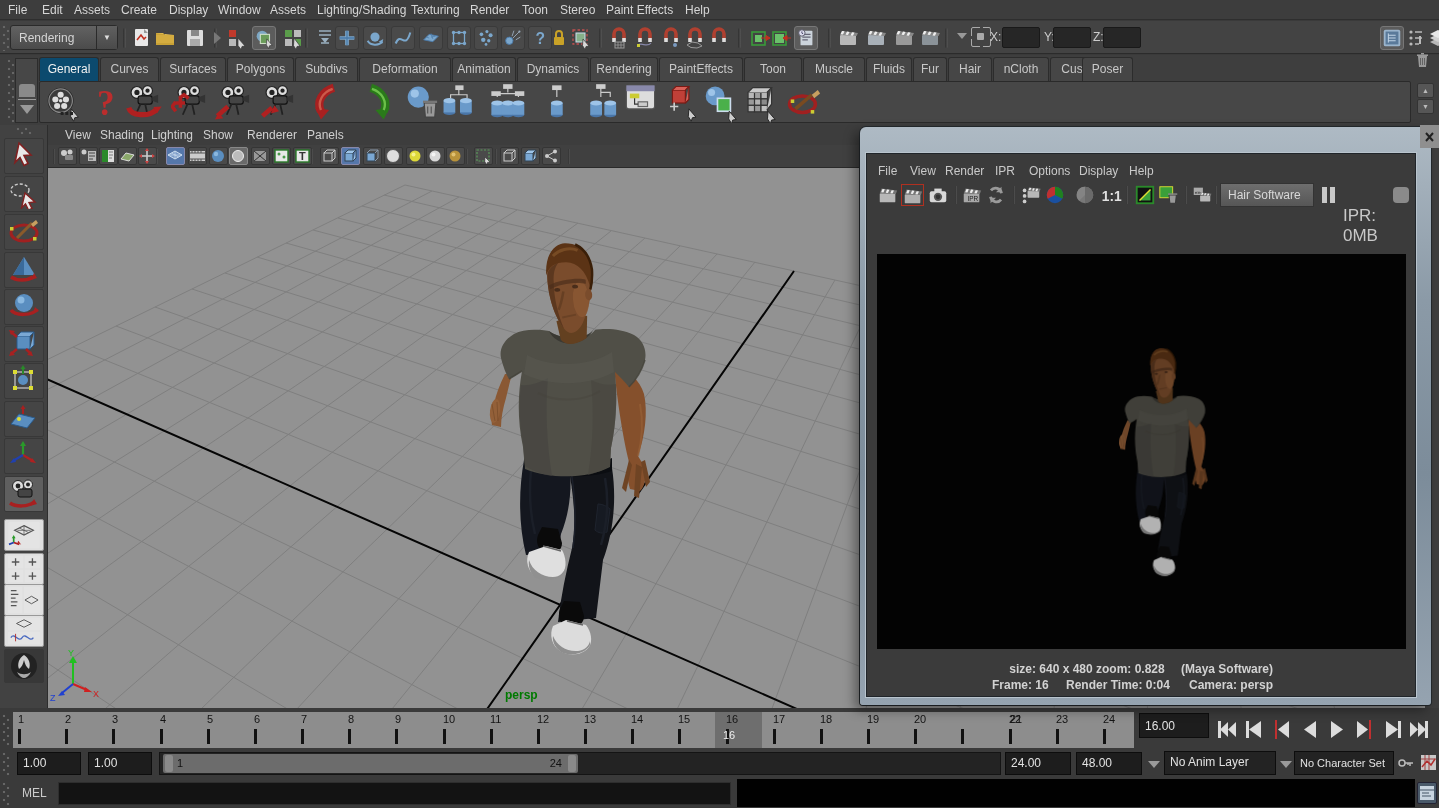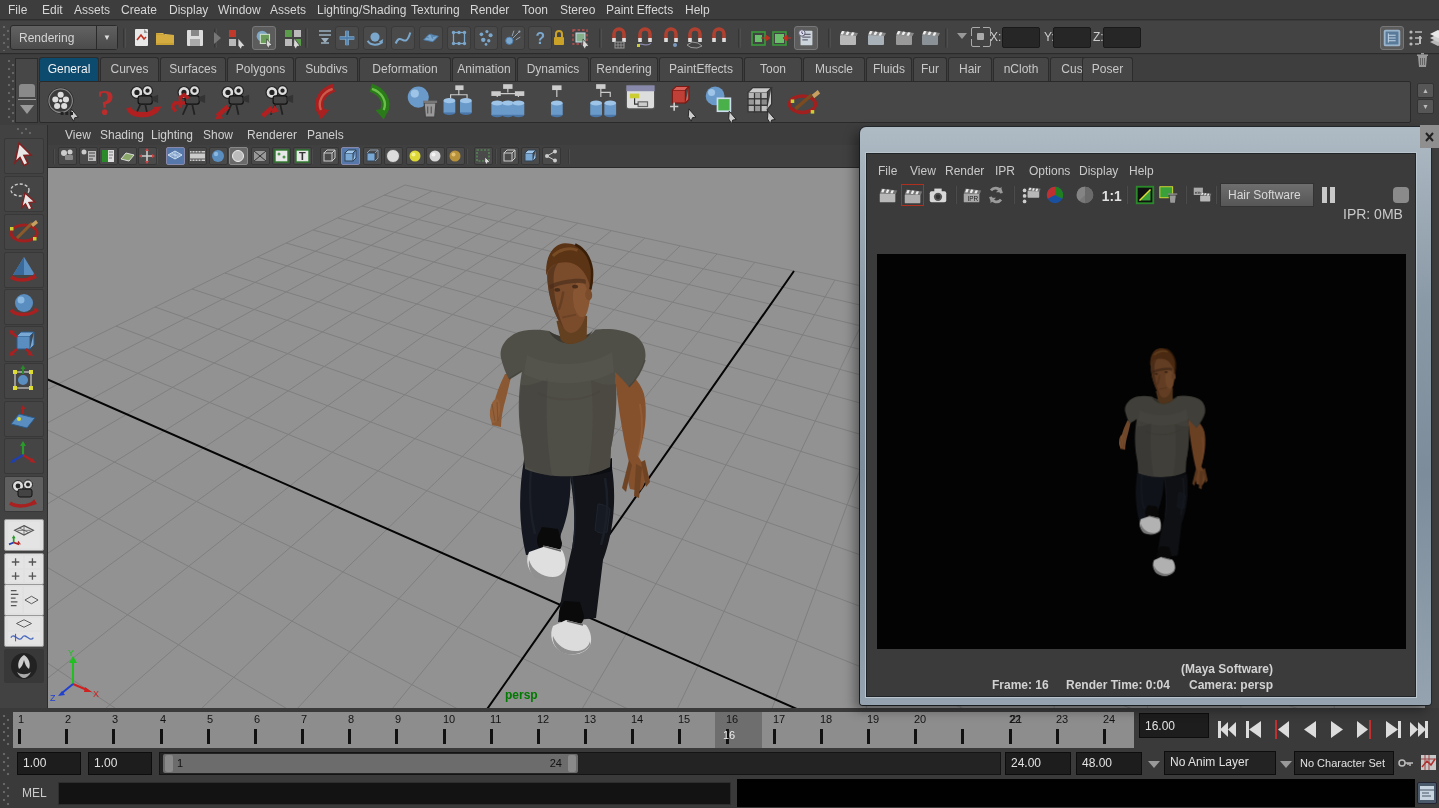--- a/index.html
+++ b/index.html
@@ -832,22 +832,23 @@
           </g>
         </svg></div>
       <div style="position:absolute;left:88px;top:32px;width:2px;height:18px;background:linear-gradient(90deg,#2f2f2f,#555)"></div>
       <div style="position:absolute;left:146px;top:32px;width:2px;height:18px;background:linear-gradient(90deg,#2f2f2f,#555)"></div>
       <div style="position:absolute;left:259px;top:32px;width:2px;height:18px;background:linear-gradient(90deg,#2f2f2f,#555)"></div>
       <div style="position:absolute;left:318px;top:32px;width:2px;height:18px;background:linear-gradient(90deg,#2f2f2f,#555)"></div>
       <div style="position:absolute;left:348px;top:32px;width:2px;height:18px;background:linear-gradient(90deg,#2f2f2f,#555)"></div>
       <div style="position:absolute;left:353px;top:29px;width:94px;height:24px;background:linear-gradient(180deg,#6e6e6e,#565656);border:1px solid #333;color:#d8d8d8;font-size:12px;line-height:23px;padding-left:7px">Hair Software</div>
       <div style="position:absolute;left:455px;top:33px;width:5px;height:16px;background:#c8c8c8"></div>
       <div style="position:absolute;left:463px;top:33px;width:5px;height:16px;background:#c8c8c8"></div>
-      <span class="gtxt" style="left:476px;top:52px;font-size:14px">IPR: 0MB</span>
+      <span class="gtxt" style="left:476px;top:52px;font-size:17px">IPR: 0MB</span>
       <div style="position:absolute;left:526px;top:33px;width:16px;height:16px;background:#8a8a8a;border-radius:4px"></div>
+      <div style="position:absolute;left:0px;top:508px;width:440px;text-align:center;color:#d2d2d2;font-size:12px;font-weight:bold">size: 640 x 480 zoom: 0.828</div>
       <div style="position:absolute;left:270px;top:508px;width:180px;text-align:center;color:#d2d2d2;font-size:12px;font-weight:bold">(Maya Software)</div>
       <div style="position:absolute;left:125px;top:524px;color:#d2d2d2;font-size:12px;font-weight:bold">Frame: 16</div>
       <div style="position:absolute;left:199px;top:524px;color:#d2d2d2;font-size:12px;font-weight:bold">Render Time: 0:04</div>
       <div style="position:absolute;left:322px;top:524px;color:#d2d2d2;font-size:12px;font-weight:bold">Camera: persp</div>
   </div>
 </div>
 <div id="timeline">
     <div class="dots" style="left:2px;top:6px;height:32px"></div>
     <div id="ruler">
       <div style="position:absolute;left:702px;top:0;width:47px;height:36px;background:#6e6e6e"></div>

